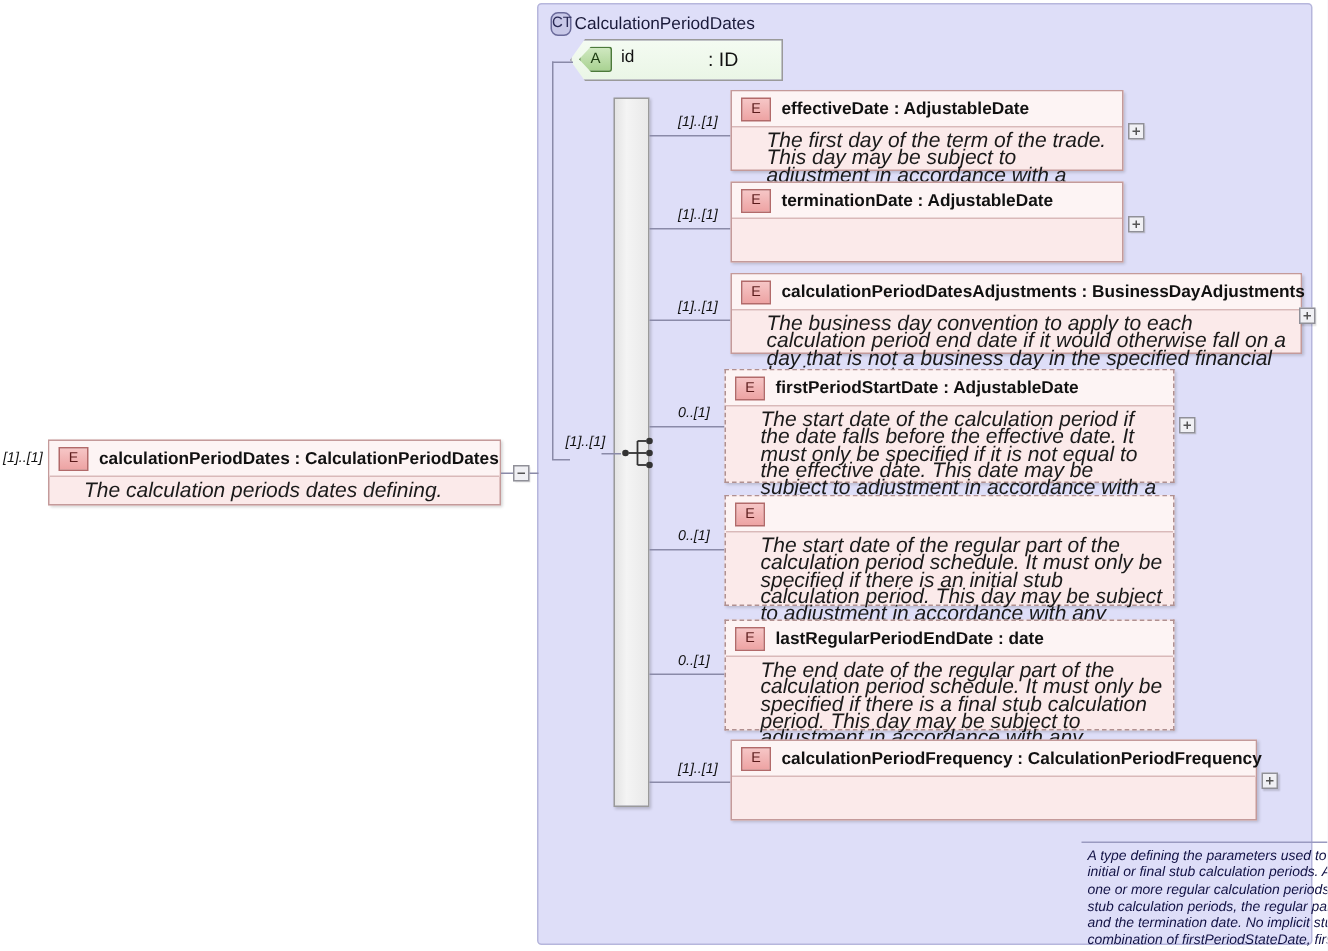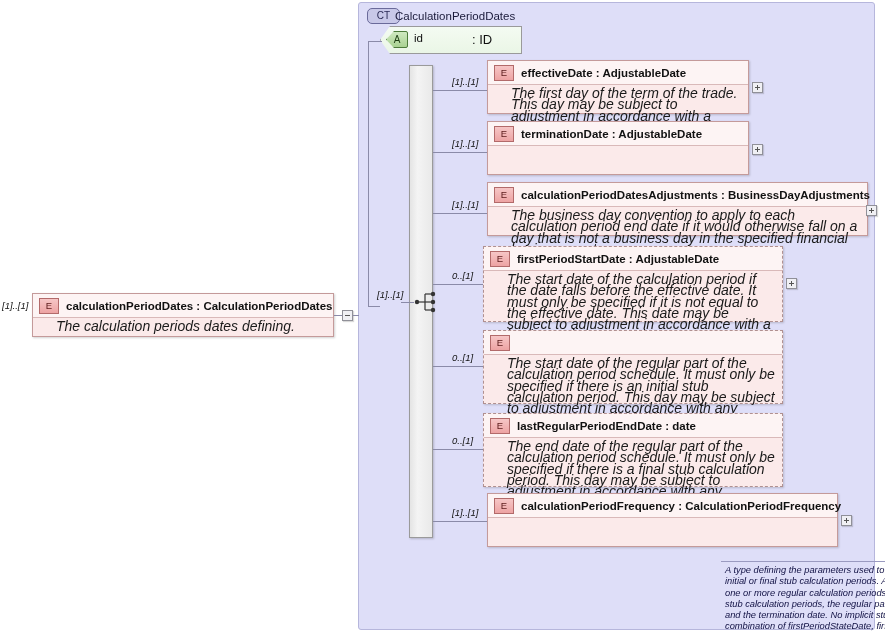--- a/index.html
+++ b/index.html
@@ -23,33 +23,33 @@
     width: 517px; height: 628px;
     background: #dedef8;
     border: 1px solid #b6b6dc;
     border-radius: 3px;
   }
 
   
   .ct-badge {
     position: absolute;
     left: 8px; top: 5px;
-    width: 33px; height: 16px;
+    width: 14px; height: 16px;
     background: #c8c8e8;
     border: 1px solid #6a6a9a;
     border-radius: 5px;
     font-size: 10px;
     line-height: 14px;
     text-align: center;
     color: #2a2a55;
     font-family: "Liberation Sans", sans-serif;
   }
   .ct-title {
     position: absolute;
-    left: 36px; top: 5px;
+    left: 24px; top: 5px;
     font-size: 11.5px;
     line-height: 16px;
     color: #1a1a3a;
     white-space: nowrap;
   }
 
   
   #attr-id {
     position: absolute;
     left: 380px; top: 26px;

